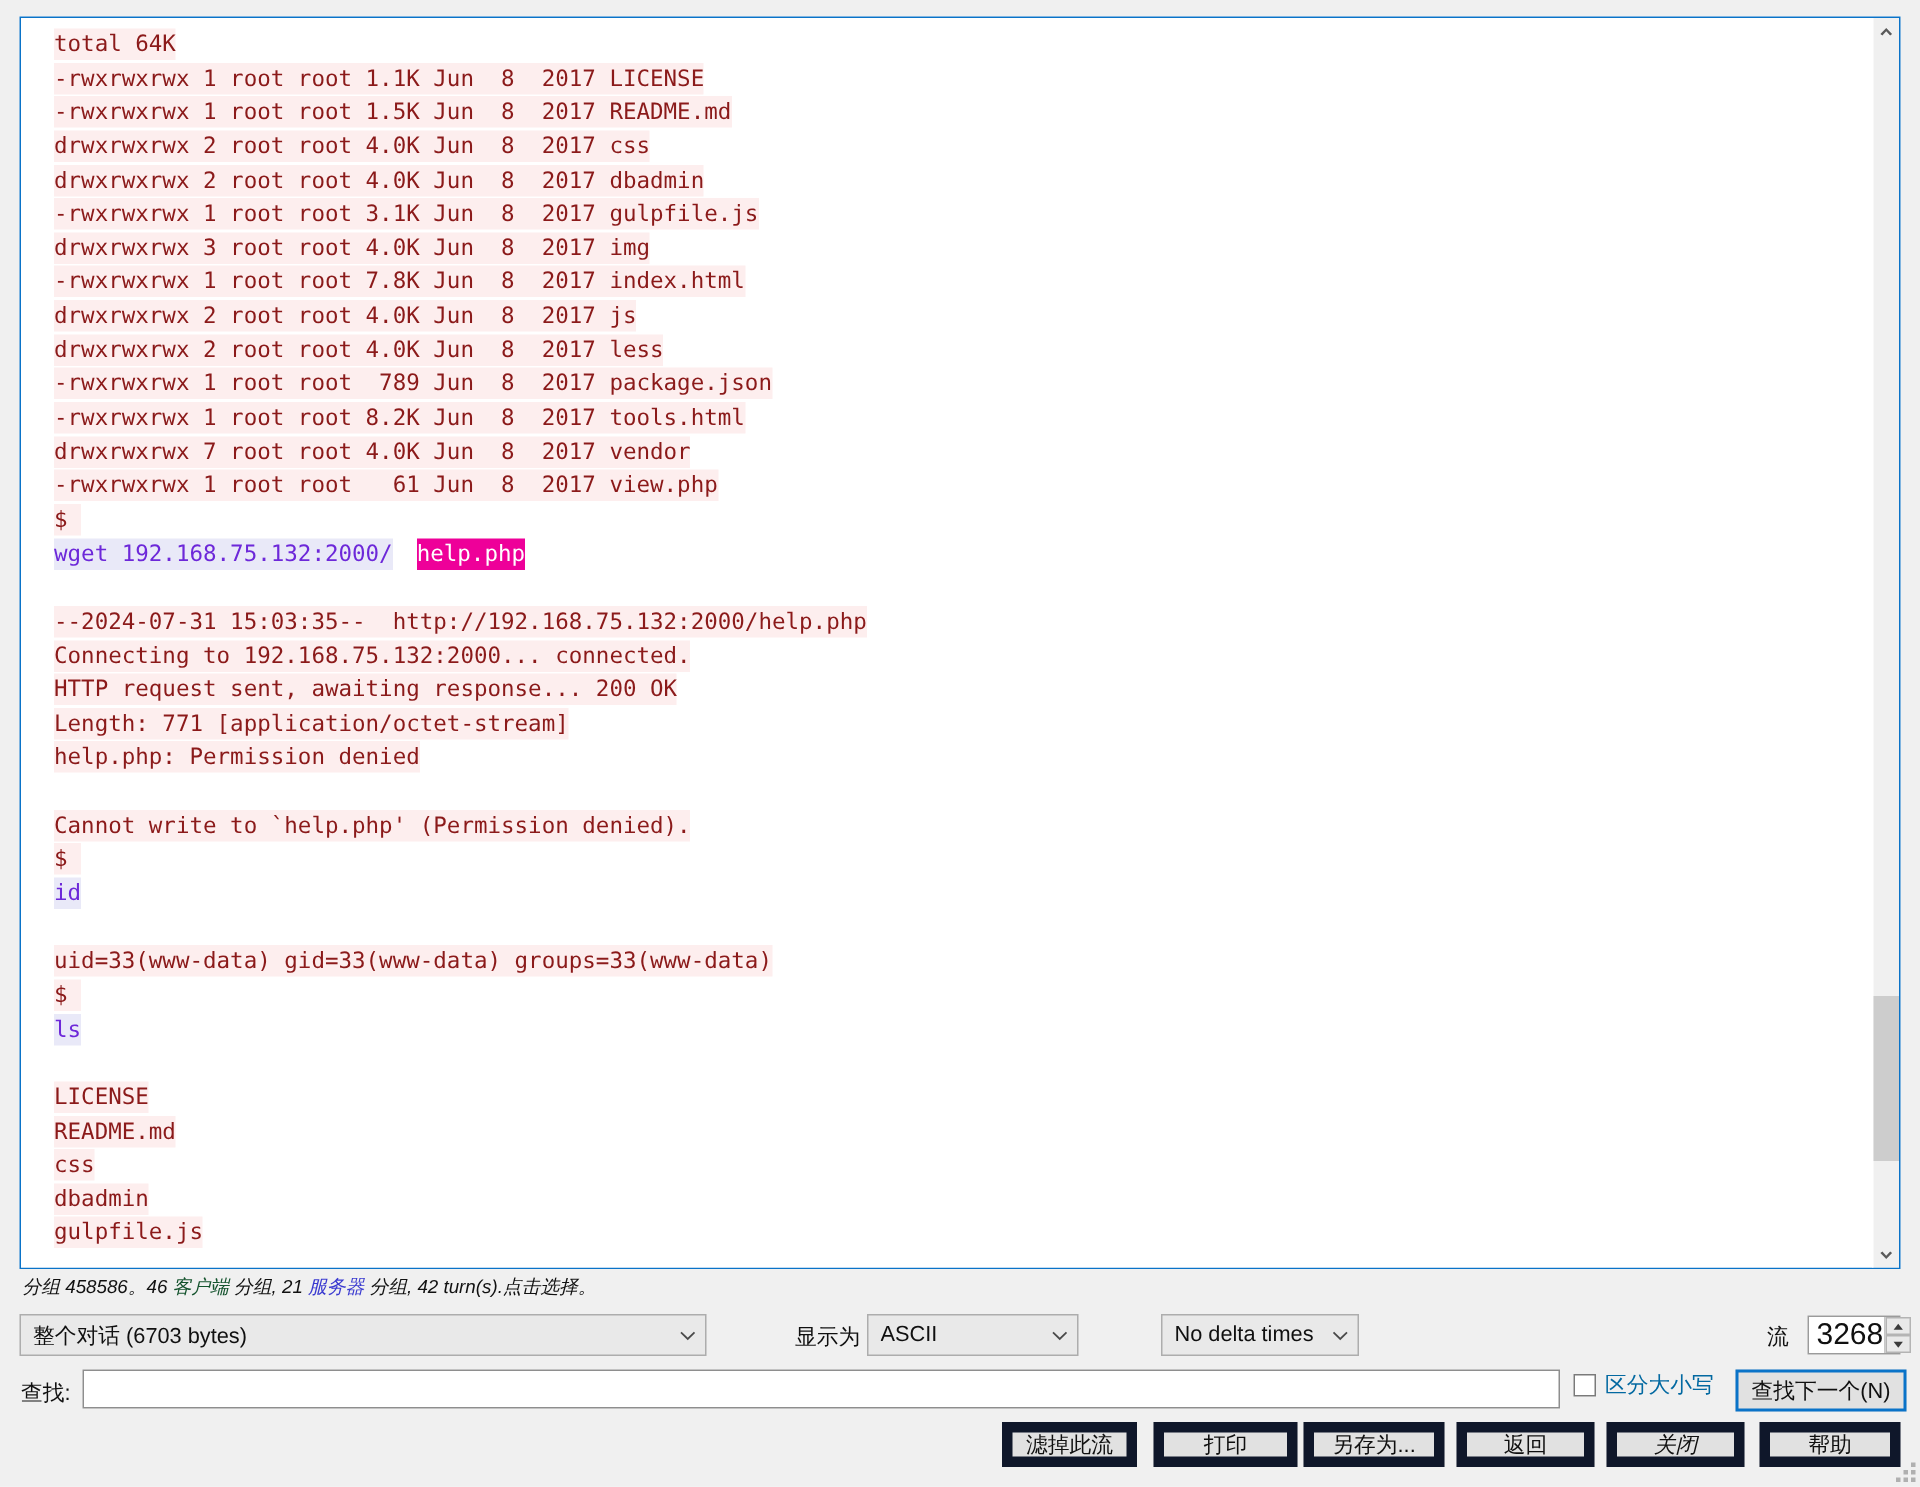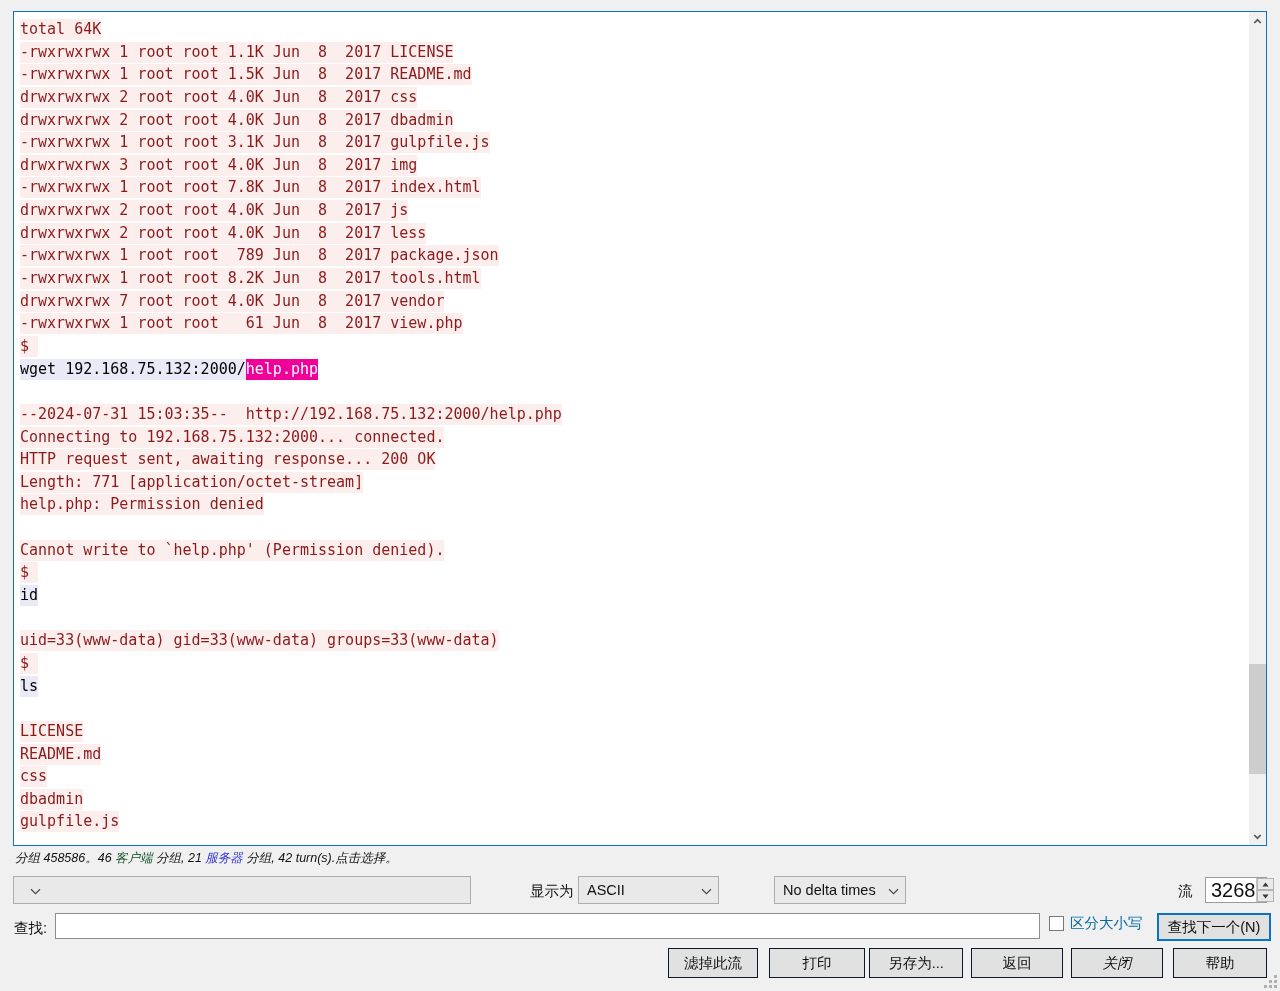--- a/index.html
+++ b/index.html
@@ -33,23 +33,23 @@
     padding: 6px 0 0 6px;
     box-sizing: border-box;
   }
   .stream-lines {
     font-family: "DejaVu Sans Mono", "Liberation Mono", monospace;
     font-size: 15px;
     line-height: 22.65px;
     white-space: pre;
   }
   .stream-lines .ln { display: block; height: 22.65px; }
-  .stream-lines .ln > span { padding: 1px 0 2px 0; }
+  .stream-lines .ln > span { padding: 1px 0 2px 0; margin-left: 16px; }
   .srv > span { color: #8b1a1a; background: #fdeeee; }
-  .cli > span { color: #000000; background: #e9e9f8; }
+  .cli > span { color: #6d28d9; background: #e9e9f8; }
   .blank > span { background: transparent; }
   .hl { color: #ffffff !important; background: #ee0099 !important; }
 
   
   .sbar {
     flex: 0 0 17px;
     width: 17px;
     background: #f0f0f0;
     position: relative;
     border-left: 1px solid #ffffff;
@@ -159,21 +159,21 @@
     border: 1px solid #7a7a7a;
     background: #ffffff;
     box-sizing: border-box;
     margin-right: 6px;
   }
 
   
   .btn {
     position: absolute;
     background: #e1e1e1;
-    border: 1px solid #0f172a;
+    border: 7px solid #0f172a;
     box-sizing: border-box;
     font-size: 14.5px;
     color: #101010;
     display: flex; align-items: center; justify-content: center;
     white-space: nowrap;
     height: 30px;
     font-family: "Liberation Sans", sans-serif;
   }
   .btn-find-next {
     left: 1157px; top: 913px;
@@ -225,20 +225,21 @@
           </svg>
       </div>
     </div>
   </div>
 
   <div class="statusline">
     <span>分组 458586。46 </span><span class="c-client">客户端</span><span> 分组, 21 </span><span class="c-server">服务器</span><span> 分组, 42 turn(s).点击选择。</span>
   </div>
 
   <div class="combo" style="left:13px; top:876px; width:458px;">
+    <span class="ctext">整个对话  (6703 bytes)</span>
     <span class="chev">
       <svg width="11" height="7" viewBox="0 0 11 7">
           <path d="M1 1.2 L5.5 5.6 L10 1.2" stroke="#4a4a4a" stroke-width="1.2" fill="none"></path>
         </svg>
     </span>
   </div>
 
   <span class="lbl" style="left:530px; top:882px;">显示为</span>
 
   <div class="combo" style="left:578px; top:876px; width:141px;">

